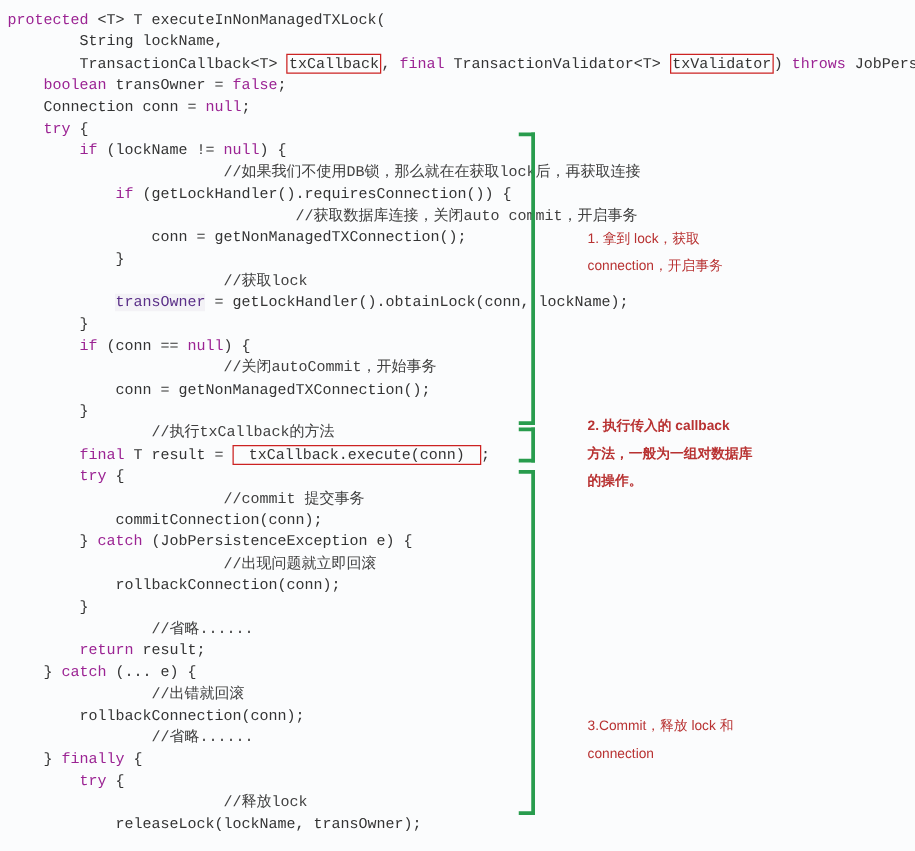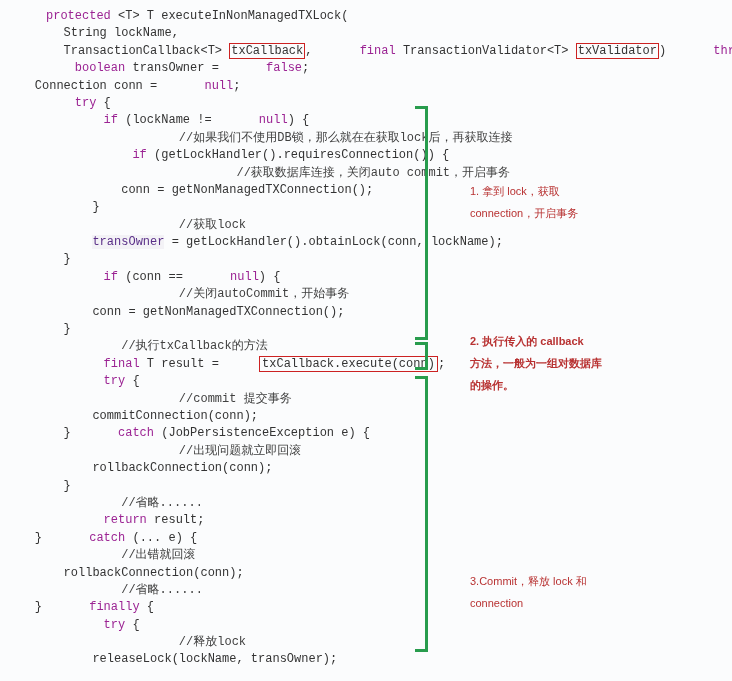--- a/index.html
+++ b/index.html
@@ -7,26 +7,26 @@
       font-size: 12px;
       background: #fbfcfd;
       margin: 0;
       padding: 8px 6px;
       line-height: 1.45;
       position: relative;
       width: 732px;
       box-sizing: border-box;
       color: #333;
     }
-    .kw { color: #9b2393; margin-left: 40px; }
+    .kw { color: #9b2393; }
     .cmt { color: #404040; }
     .var { color: #5a2f88; background: #f3f2f6; text-align: center; }
     .line { white-space: pre; }
     .hl-red { border: 1.5px solid #c22; display: inline-block; padding: 0 1px; line-height: 1.2; }
-    .hl-red2 { border: 1.5px solid #c22; display: inline-block; padding: 0 2px; line-height: 1.2; margin-left: 33px; }
+    .hl-red2 { border: 1.5px solid #c22; display: inline-block; padding: 0 12px; line-height: 1.2; }
     .bracket-green {
       position: absolute;
       border-right: 3px solid #289c4d;
       border-top: 3px solid #289c4d;
       border-bottom: 3px solid #289c4d;
       width: 10px;
     }
     .anno {
       position: absolute;
       color: #b83232;

